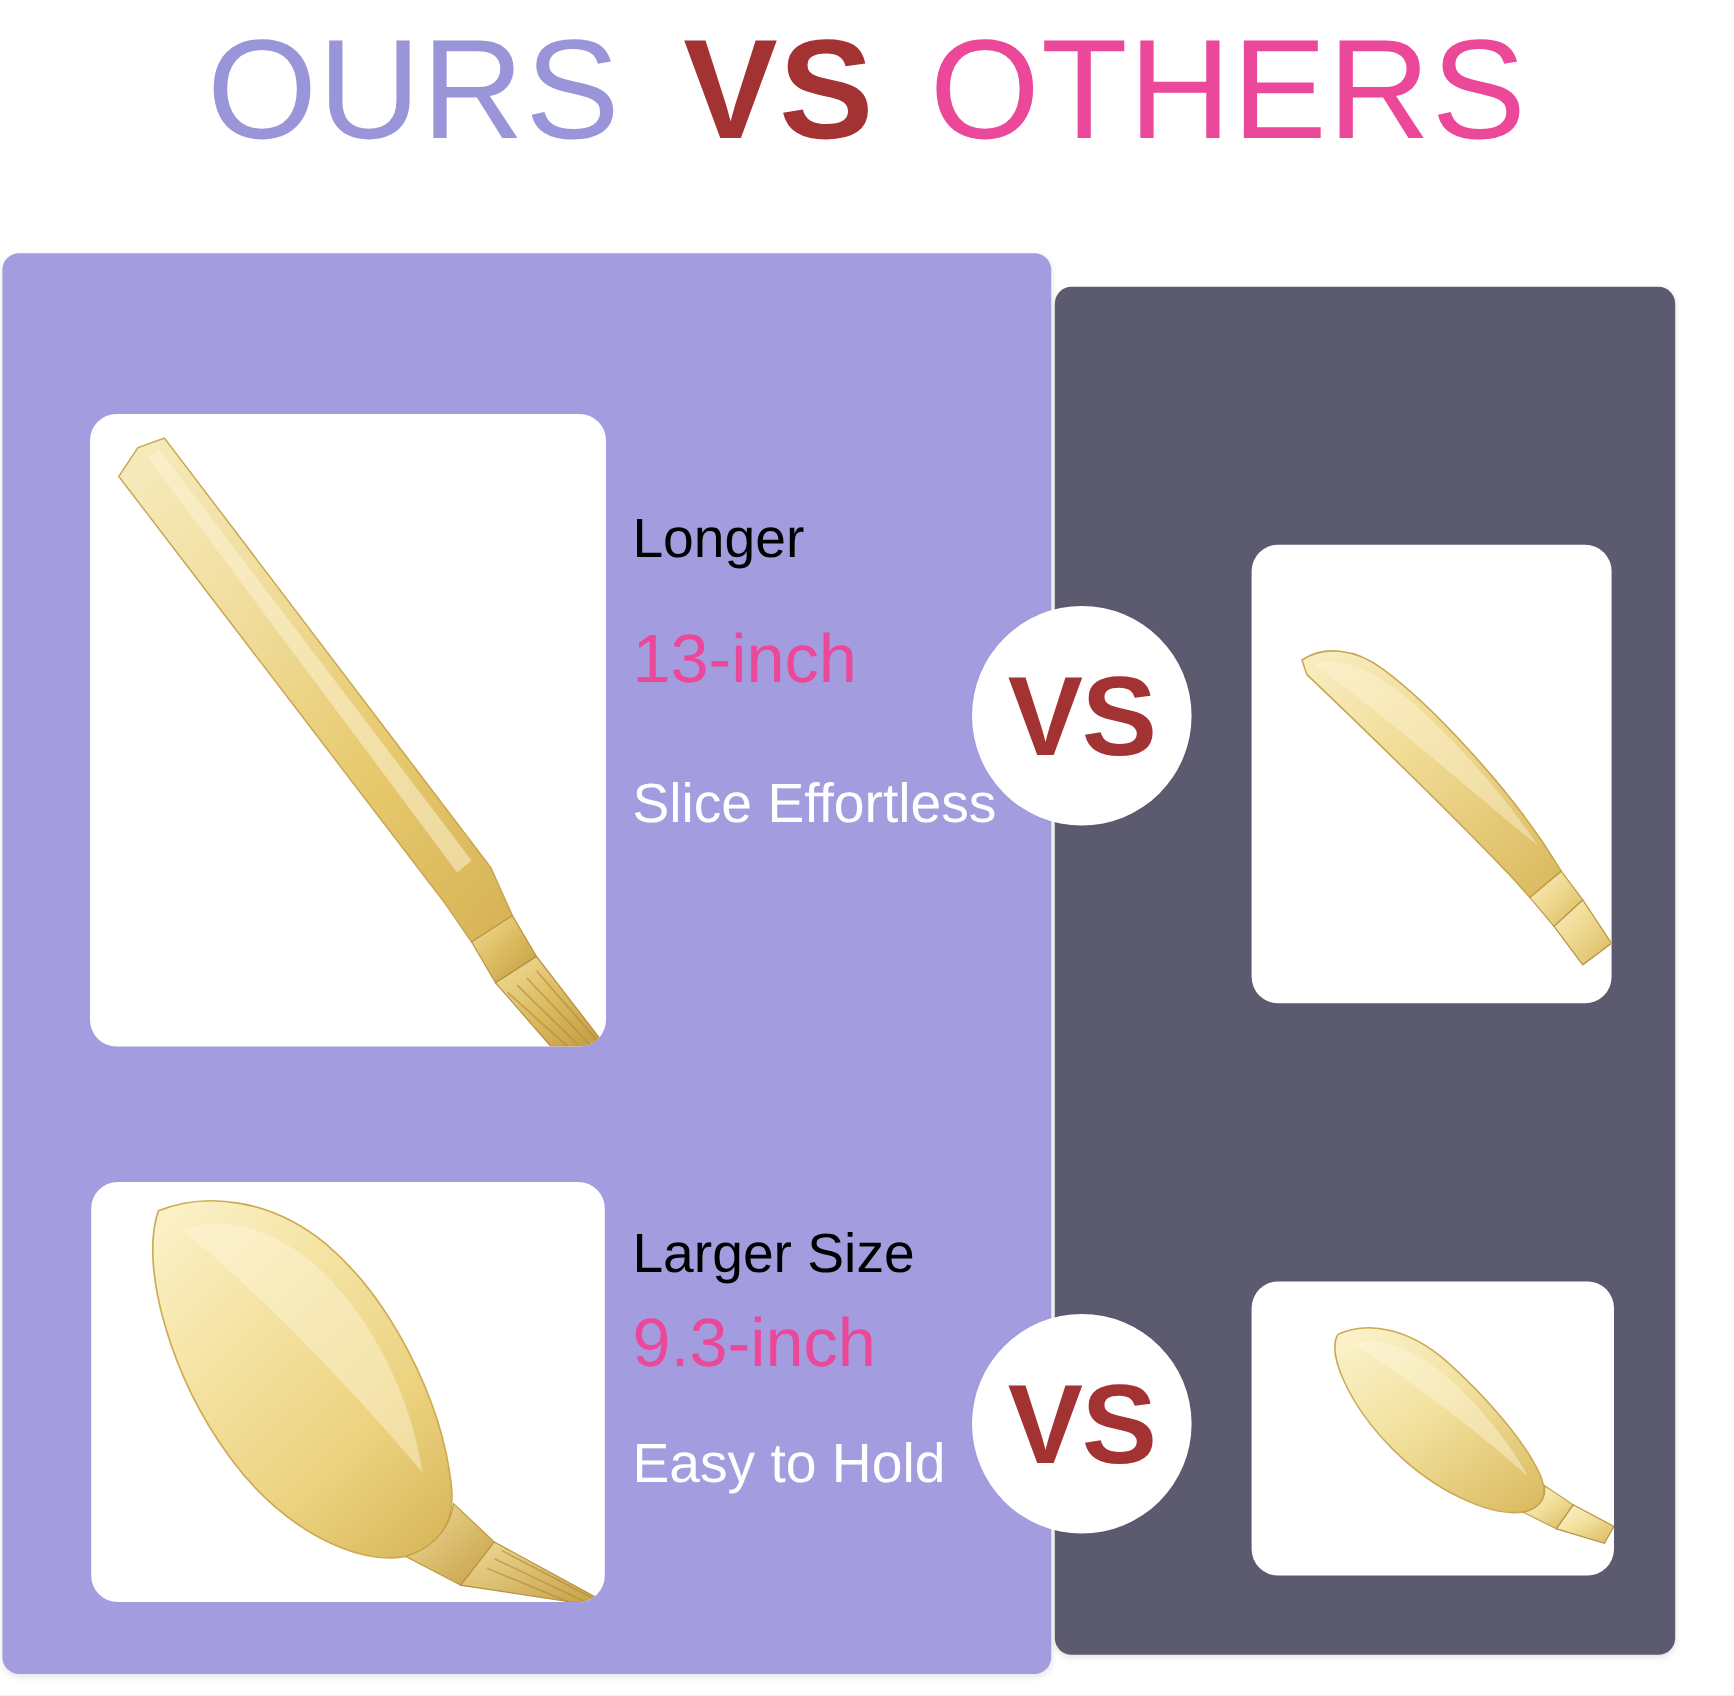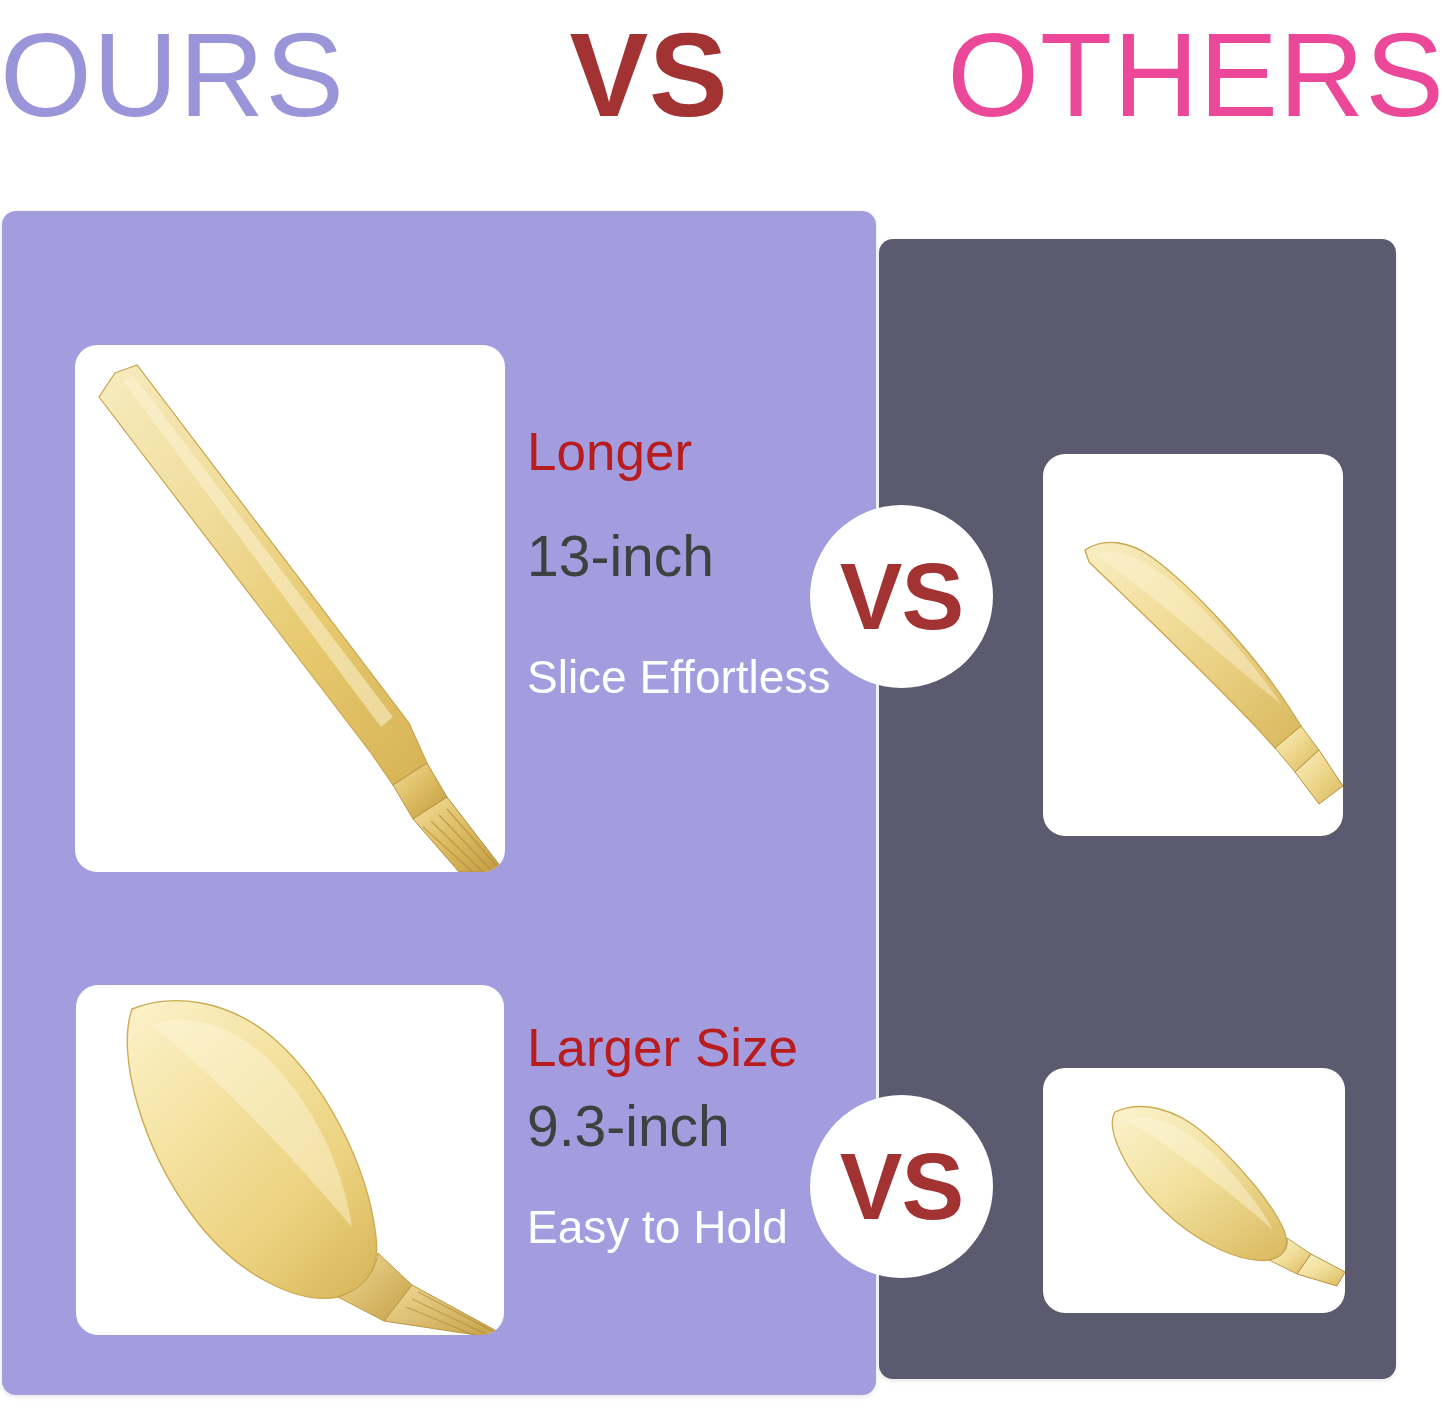--- a/index.html
+++ b/index.html
@@ -17,21 +17,21 @@
 
   
   .header {
     position: absolute;
     left: 0;
     top: 0;
     width: 1445px;
     height: 150px;
     display: flex;
     align-items: center;
-    justify-content: space-between;
+    justify-content: center;
     white-space: nowrap;
   }
   .header-word {
     font-size: 118px;
     font-weight: 400;
     letter-spacing: 1px;
     line-height: 1;
     font-family: "Liberation Sans", sans-serif;
   }
   .hw-ours   { color: #9a95d8; margin-right: 52px; }
@@ -78,32 +78,32 @@
   
   .textblock {
     position: absolute;
     color: #ffffff;
     text-align: left;
   }
   .tb-top    { left: 527px; top: 424px; width: 350px; }
   .tb-bottom { left: 527px; top: 1020px; width: 350px; }
 
   .t-head {
-    font-size: 53px;
+    font-size: 46px;
     line-height: 1.06;
     font-weight: 400;
     white-space: nowrap;
-    color: #b91c1c;
+    color: #000000;
   }
   .t-measure {
     font-size: 57px;
     line-height: 1.06;
     font-weight: 400;
     white-space: nowrap;
-    color: #404040;
+    color: #ec4899;
     margin-top: 46px;
   }
   .t-sub {
     font-size: 46px;
     line-height: 1.06;
     font-weight: 400;
     white-space: nowrap;
     color: #ffffff;
     margin-top: 66px;
   }

